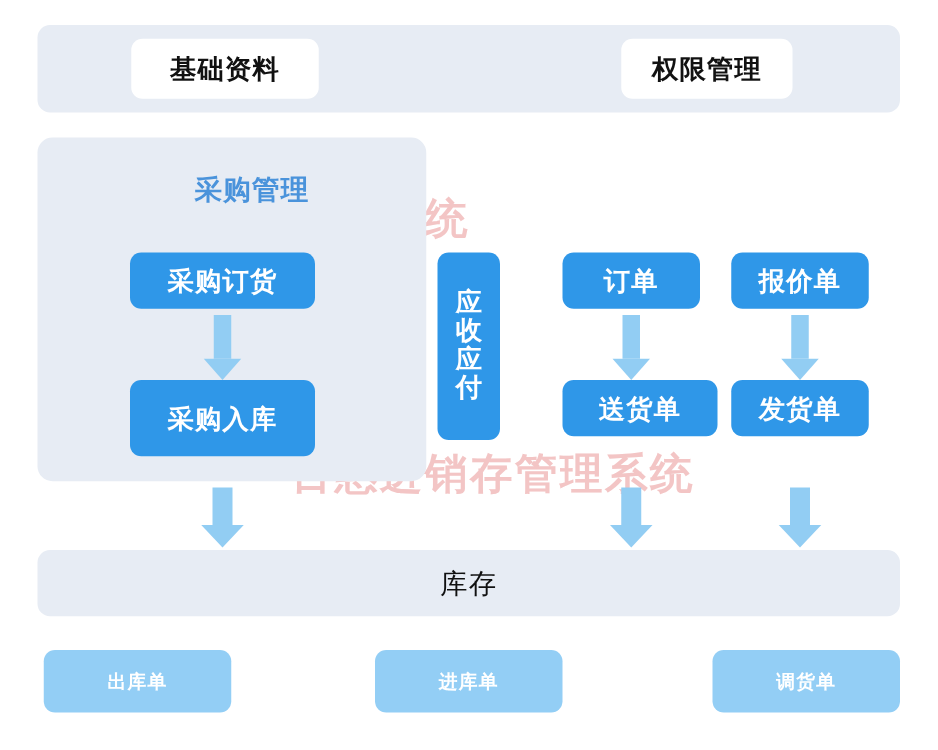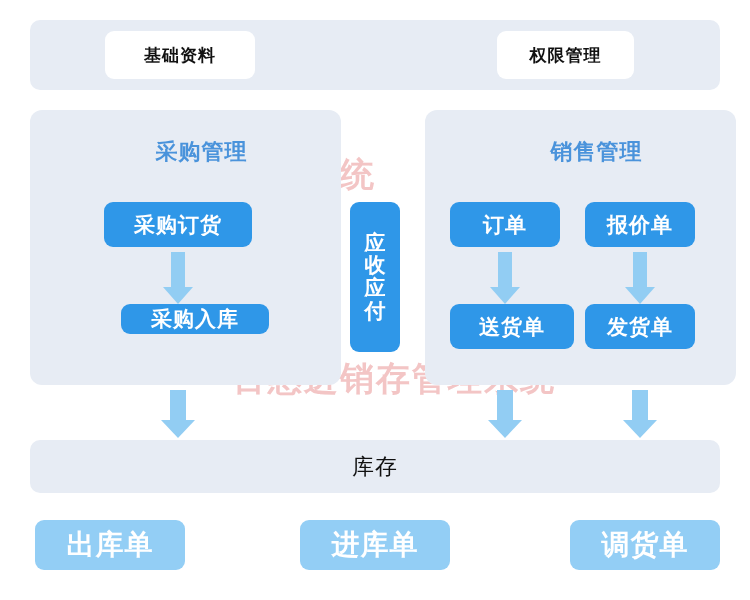--- a/index.html
+++ b/index.html
@@ -47,21 +47,21 @@
   }
   .pill {
     position: absolute;
     top: 11px;
     height: 48px;
     background: #ffffff;
     border-radius: 9px;
     display: flex;
     align-items: center;
     justify-content: center;
-    font-size: 17px;
+    font-size: 21px;
     font-weight: 700;
     color: #111111;
     letter-spacing: 1px;
   }
   #pill-basic { left: 75px;  width: 150px; }
   #pill-perm  { left: 467px; width: 137px; }
 
   
   .panel {
     position: absolute;
@@ -95,21 +95,21 @@
     align-items: center;
     justify-content: center;
     color: #ffffff;
     font-size: 21px;
     font-weight: 700;
     letter-spacing: 1px;
     z-index: 14;
     white-space: nowrap;
   }
   #node-po    { left: 104px; top: 202px; width: 148px; height: 45px; }
-  #node-pin   { left: 104px; top: 304px; width: 148px; height: 30px; margin-left: 17px; }
+  #node-pin   { left: 104px; top: 304px; width: 148px; height: 61px; }
   #node-order { left: 450px; top: 202px; width: 110px; height: 45px; }
   #node-quote { left: 585px; top: 202px; width: 110px; height: 45px; }
   #node-deliv { left: 450px; top: 304px; width: 124px; height: 45px; }
   #node-ship  { left: 585px; top: 304px; width: 110px; height: 45px; }
 
   
   #node-ar-ap {
     position: absolute;
     left: 350px;
     top: 202px;
@@ -196,21 +196,21 @@
     position: absolute;
     top: 520px;
     width: 150px;
     height: 50px;
     background: #93cef5;
     border-radius: 9px;
     display: flex;
     align-items: center;
     justify-content: center;
     color: #ffffff;
-    font-size: 28px;
+    font-size: 15px;
     font-weight: 700;
     letter-spacing: 1px;
     z-index: 10;
   }
   #doc-out      { left: 35px;  }
   #doc-in       { left: 300px; }
   #doc-transfer { left: 570px; }
 </style>
 </head>
 <body>
@@ -235,23 +235,20 @@
   </div>
   <div class="node" id="node-pin">采购入库</div>
 
   <div id="node-ar-ap">
     <span class="ch">应</span>
     <span class="ch">收</span>
     <span class="ch">应</span>
     <span class="ch">付</span>
   </div>
 
-  <div class="panel" id="panel-sales">
-    <div class="panel-title">销售管理</div>
-  </div>
   <div class="node" id="node-quote">报价单</div>
   <div class="node" id="node-order">订单</div>
   <div class="arrow arrow-inner" id="arrow-order-dv">
     <span class="shaft"></span>
       <span class="head"></span>
   </div>
   <div class="arrow arrow-inner" id="arrow-quote-sh">
     <span class="shaft"></span>
       <span class="head"></span>
   </div>

